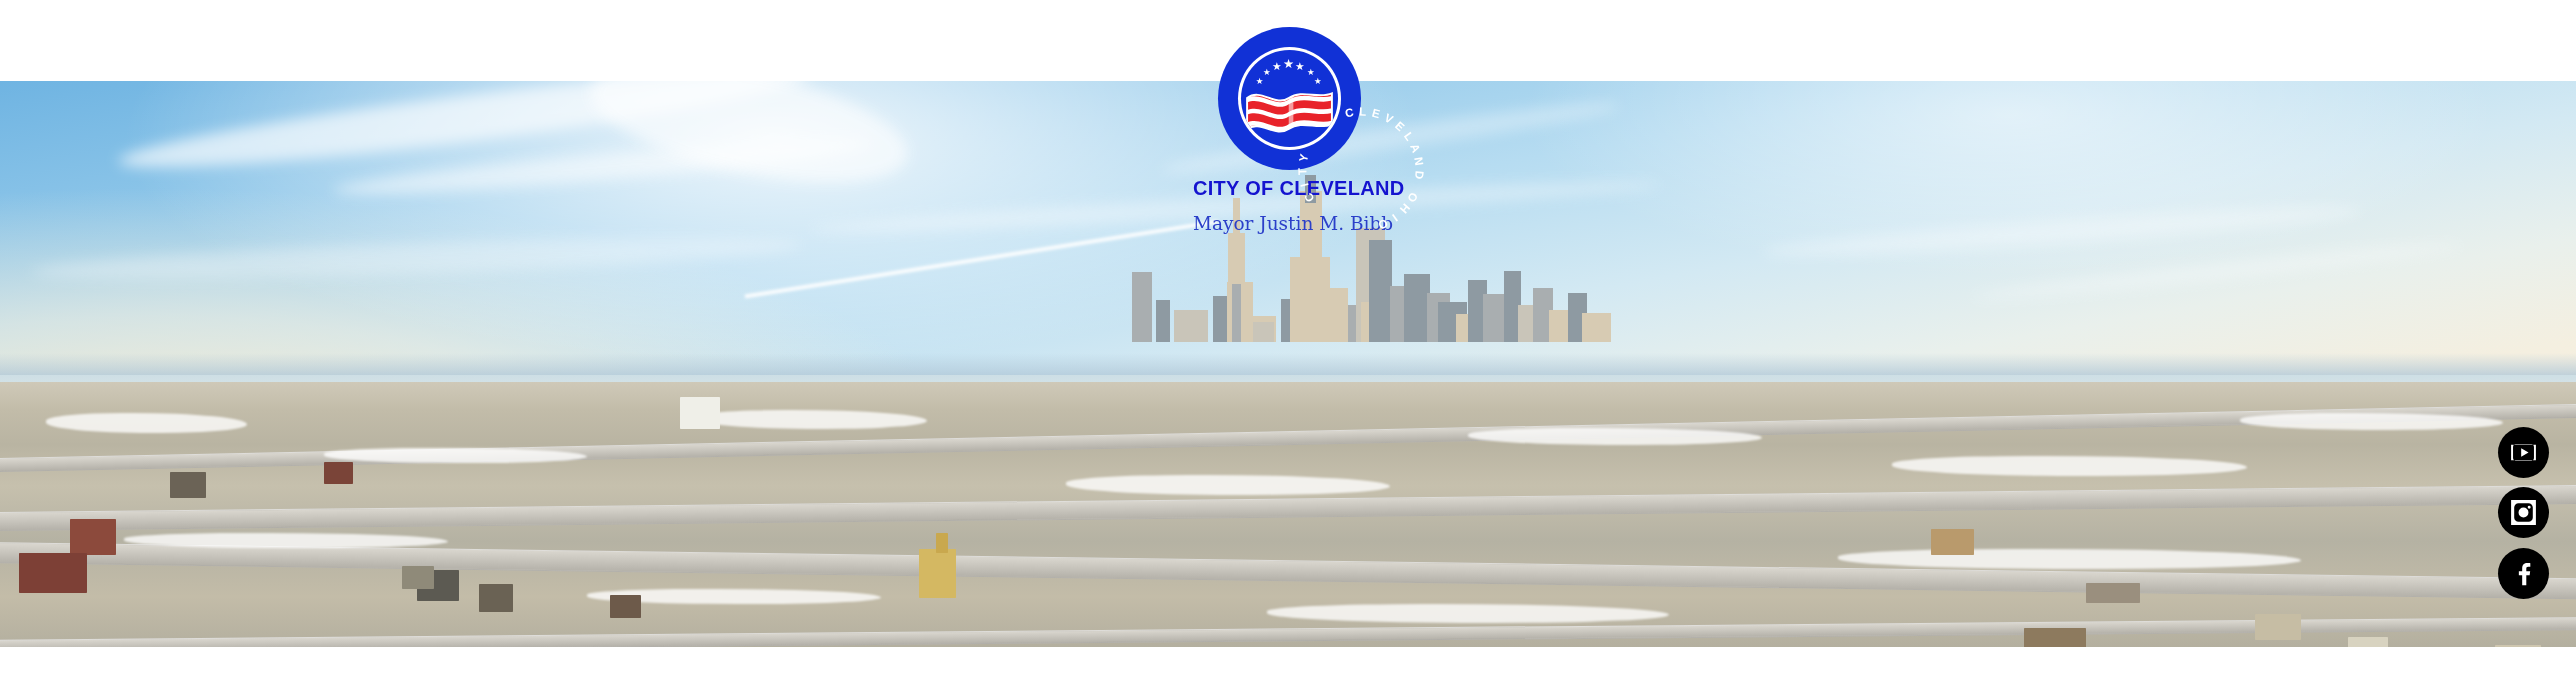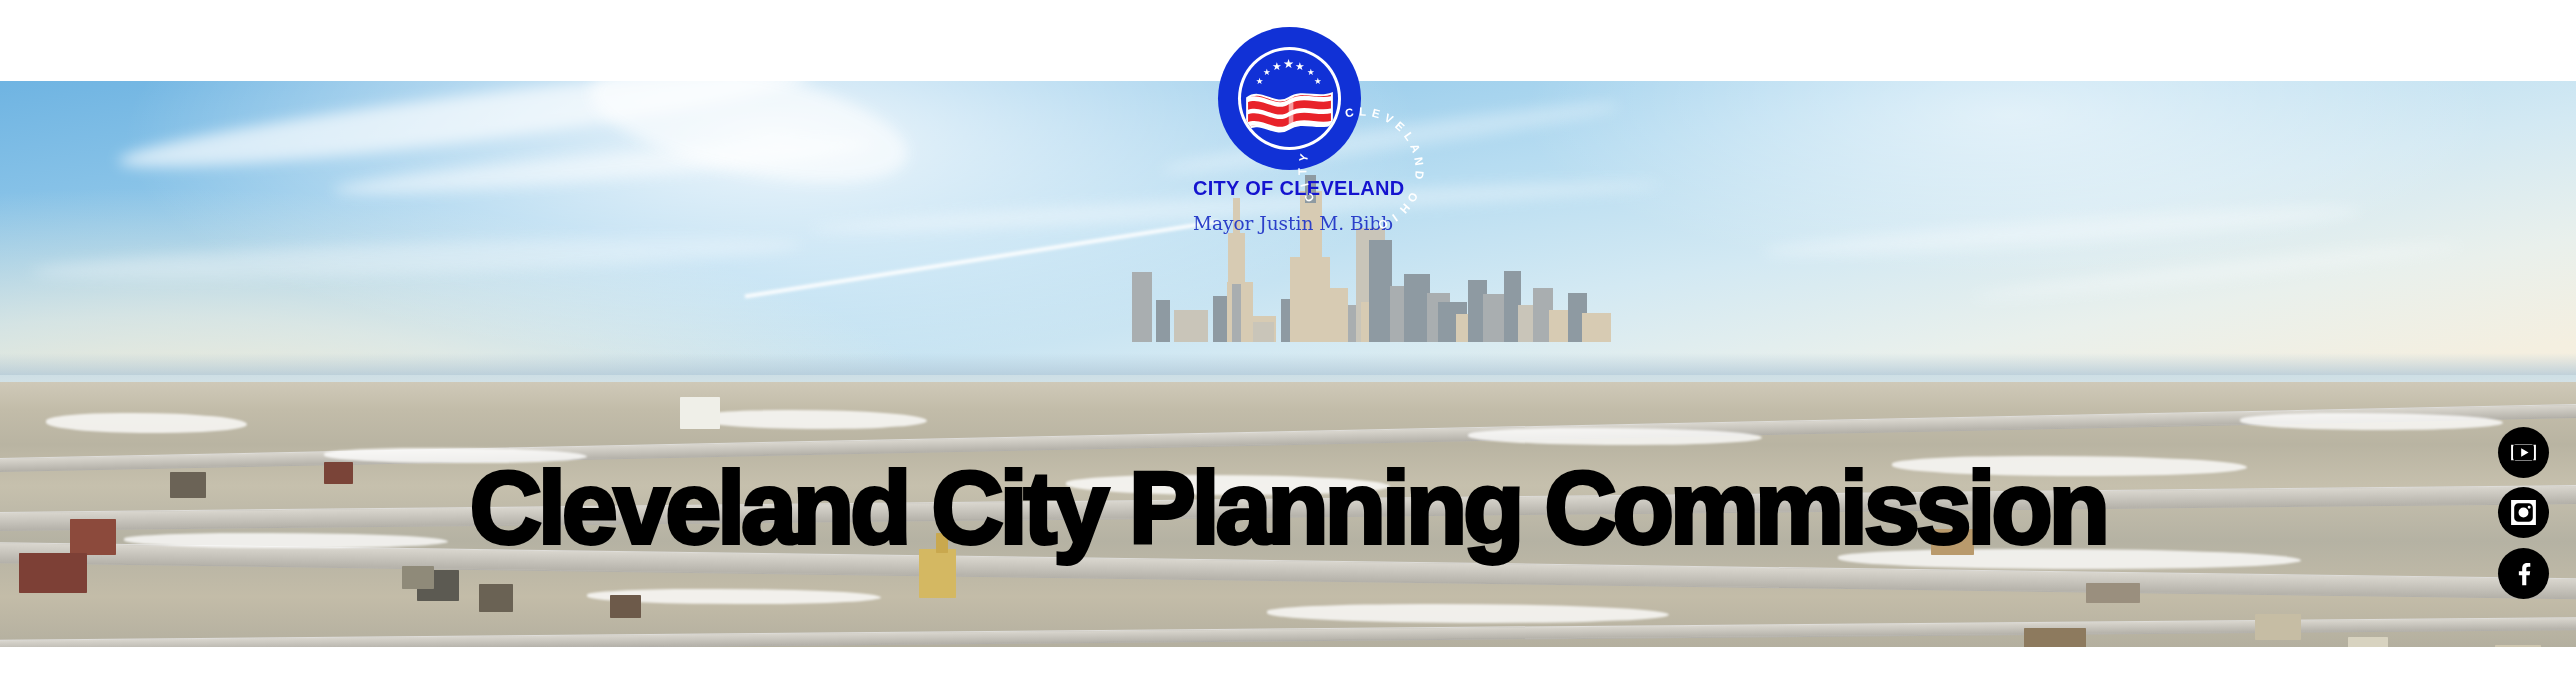--- a/index.html
+++ b/index.html
@@ -362,23 +362,20 @@
             <path d="M4,18 C22,4 40,30 58,18 C76,6 96,20 114,12 L114,52 C96,60 76,46 58,58 C40,70 22,46 4,58 Z" fill="none" stroke="#ffffff" stroke-width="2.5"></path>
           </svg>
         </div>
       </div>
     </div>
 
     <div id="org-name">CITY OF CLEVELAND</div>
     <div id="mayor-name">Mayor Justin M. Bibb</div>
   </div>
 
-  <div id="main-title">
-    <span>Cleveland City Planning Commission</span>
-  </div>
 
   <div id="social">
     <a class="social-btn">
       <svg width="31" height="31" viewBox="0 0 40 40">
         <path fill="#ffffff" fill-rule="evenodd" d="M4,10 h32 v20 h-32 z
              M6.5,12.6 a3.2,3.2 0 0 1 3.2,-3.2 h20.6 a3.2,3.2 0 0 1 3.2,3.2 v14.8 a3.2,3.2 0 0 1 -3.2,3.2 h-20.6 a3.2,3.2 0 0 1 -3.2,-3.2 z
              M17,14.5 l9.5,5.5 l-9.5,5.5 z"></path>
       </svg>
     </a>
     <a class="social-btn">

